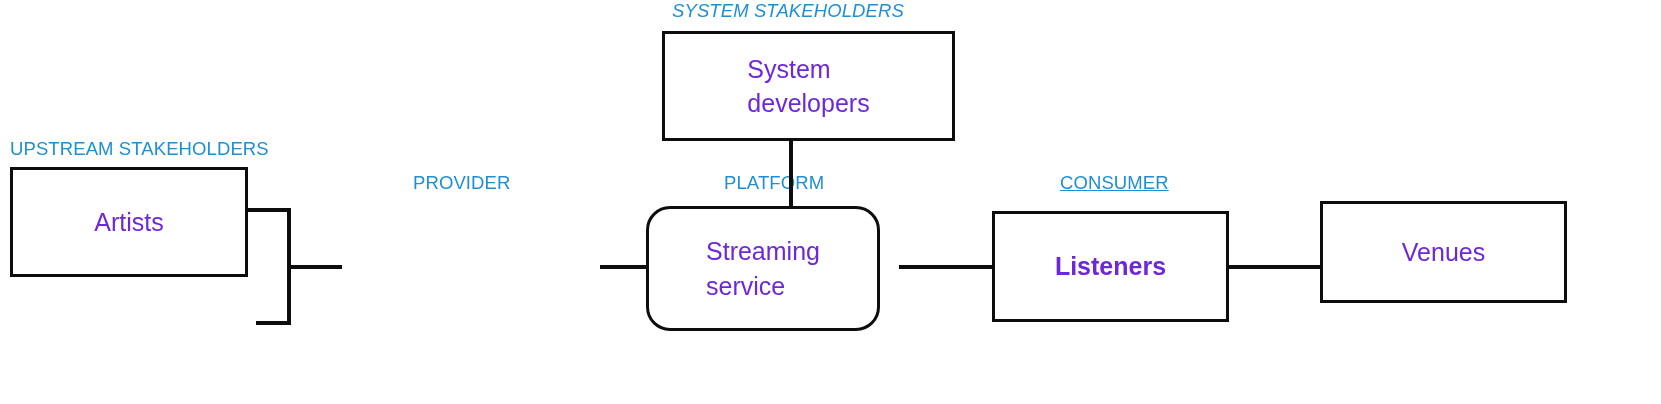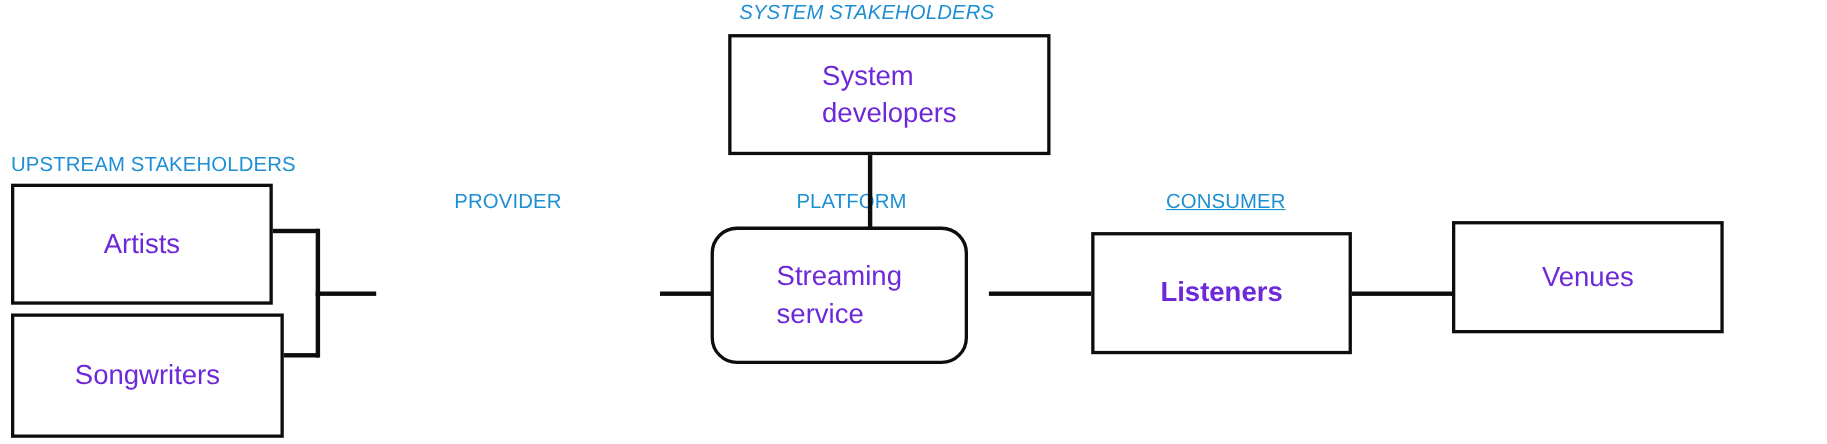--- a/index.html
+++ b/index.html
@@ -81,23 +81,20 @@
   <div class="edge edge-v" style="left:789px; top:138px; height:72px;"></div>
 
   <div class="edge edge-h" style="left:899px; top:265px; width:97px;"></div>
 
   <div class="edge edge-h" style="left:1225px; top:265px; width:99px;"></div>
 
   <div class="node" style="left:10px; top:155px; width:238px; height:110px;margin-top:12px;">
     <span class="node-label">Artists</span>
   </div>
 
-  <div class="node" style="left:10px; top:285px; width:248px; height:113px;">
-    <span class="node-label">Songwriters</span>
-  </div>
 
 
   <div class="node" style="left:662px; top:31px; width:293px; height:110px;">
     <span class="node-label">System
 developers</span>
   </div>
 
   <div class="node" style="left:646px; top:206px; width:234px; height:125px;border-radius:24px;">
     <span class="node-label">Streaming
 service</span>

